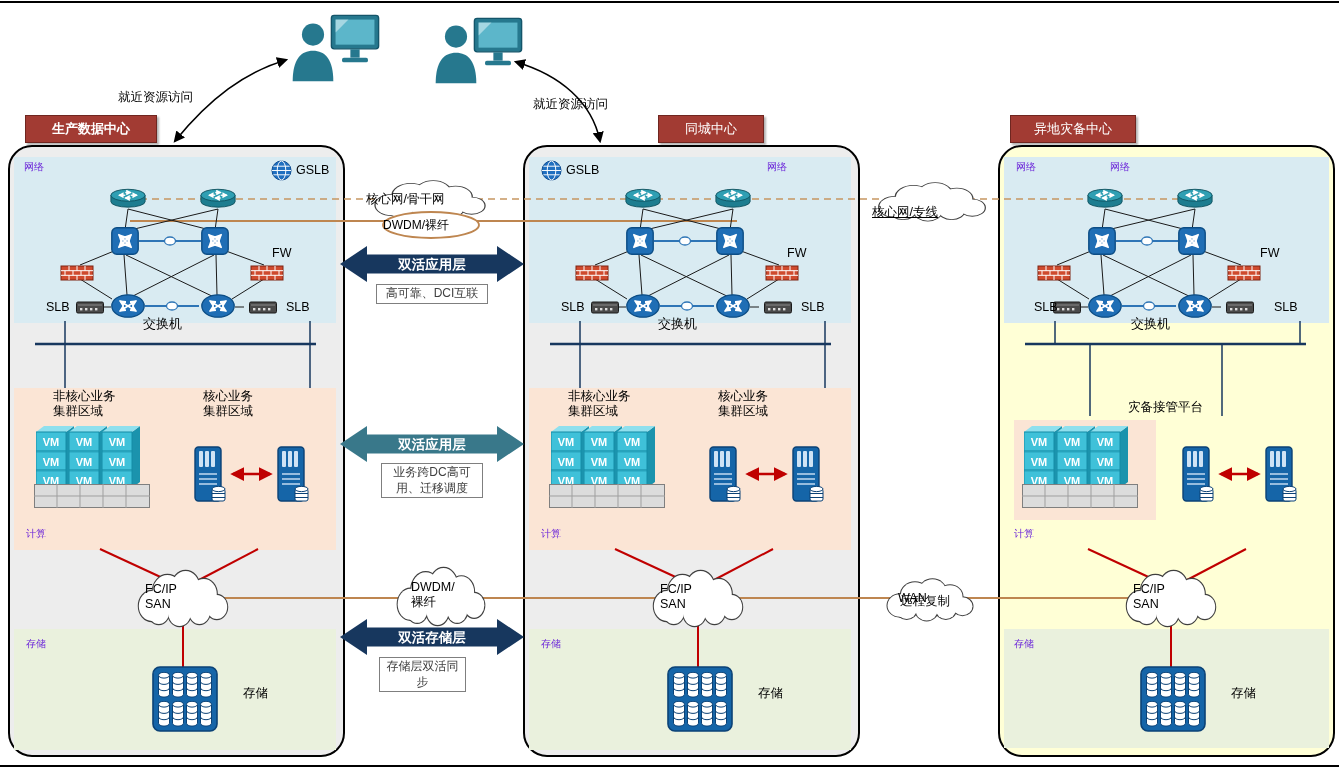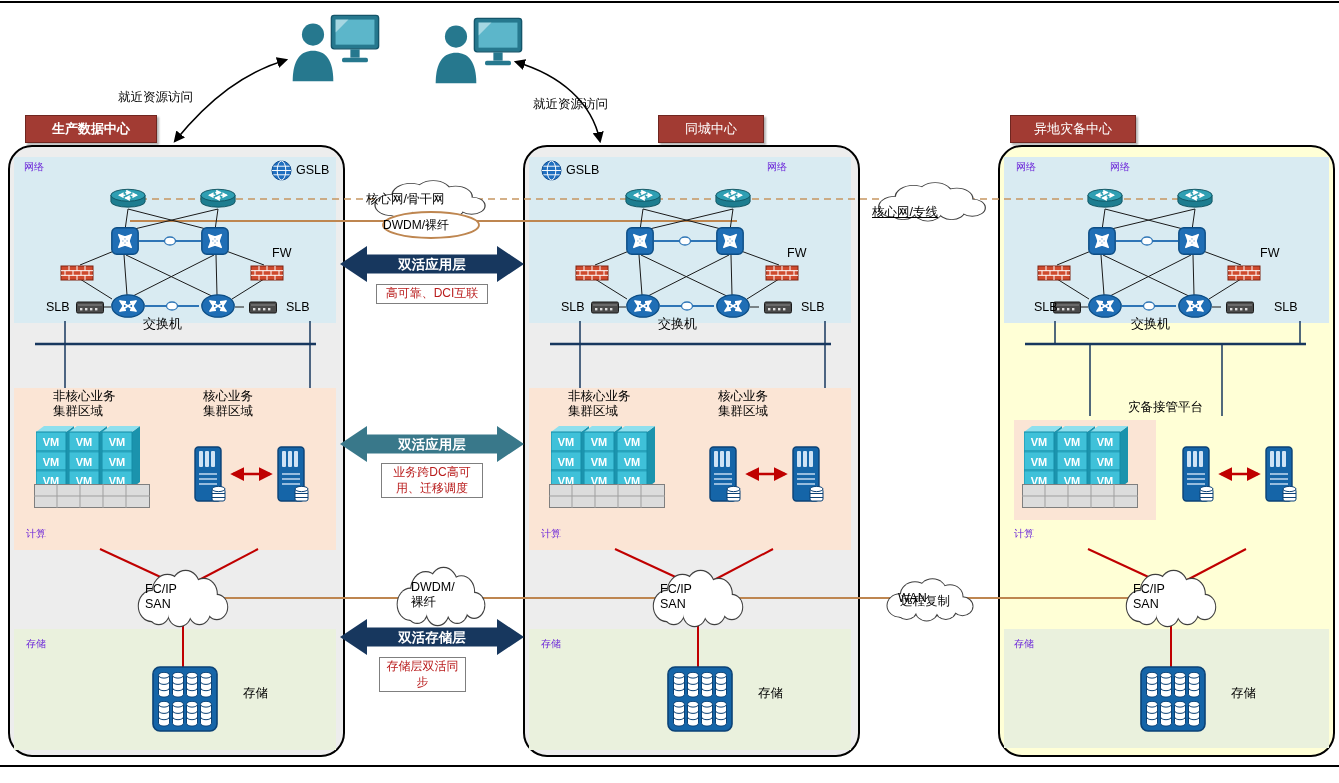--- a/index.html
+++ b/index.html
@@ -10,21 +10,21 @@
   .sec{position:absolute;}
   .sec.net{background:#d9ebf2;}
   .sec.comp{background:#fbe5d5;}
   .sec.stor{background:#eaf1dd;}
   .hdr{position:absolute;background:#a23b33;color:#fff;font-size:13px;display:flex;align-items:center;
        justify-content:center;border:1px solid #6f2620;box-shadow:2px 2px 2px rgba(0,0,0,.3);}
   .lbl{position:absolute;font-size:12.5px;color:#000;white-space:pre-line;line-height:1.22;}
   .lbl.c{text-align:left;}
   .seclbl{position:absolute;font-size:10px;color:#6d28d9;}
   .arrowlbl{position:absolute;color:#fff;font-weight:bold;font-size:13.5px;text-align:center;}
-  .descbox{position:absolute;background:#fff;border:1px solid #7f7f7f;font-size:12px;color:#b91c1c;
+  .descbox{position:absolute;background:#fff;border:1px solid #7f7f7f;font-size:12px;color:#404040;
            text-align:center;line-height:1.3;white-space:pre-line;padding:1px 2px;box-sizing:border-box;}
   svg#wires{position:absolute;left:0;top:0;pointer-events:none;}
   .vmtxt{font:bold 11px "Liberation Sans", sans-serif;fill:#fff;text-anchor:middle;}
 </style>
 </head>
 <body>
 
 <div id="stage">
 
   <div class="panel" style="left:8px;top:145px;width:337px;height:612px;"></div>

